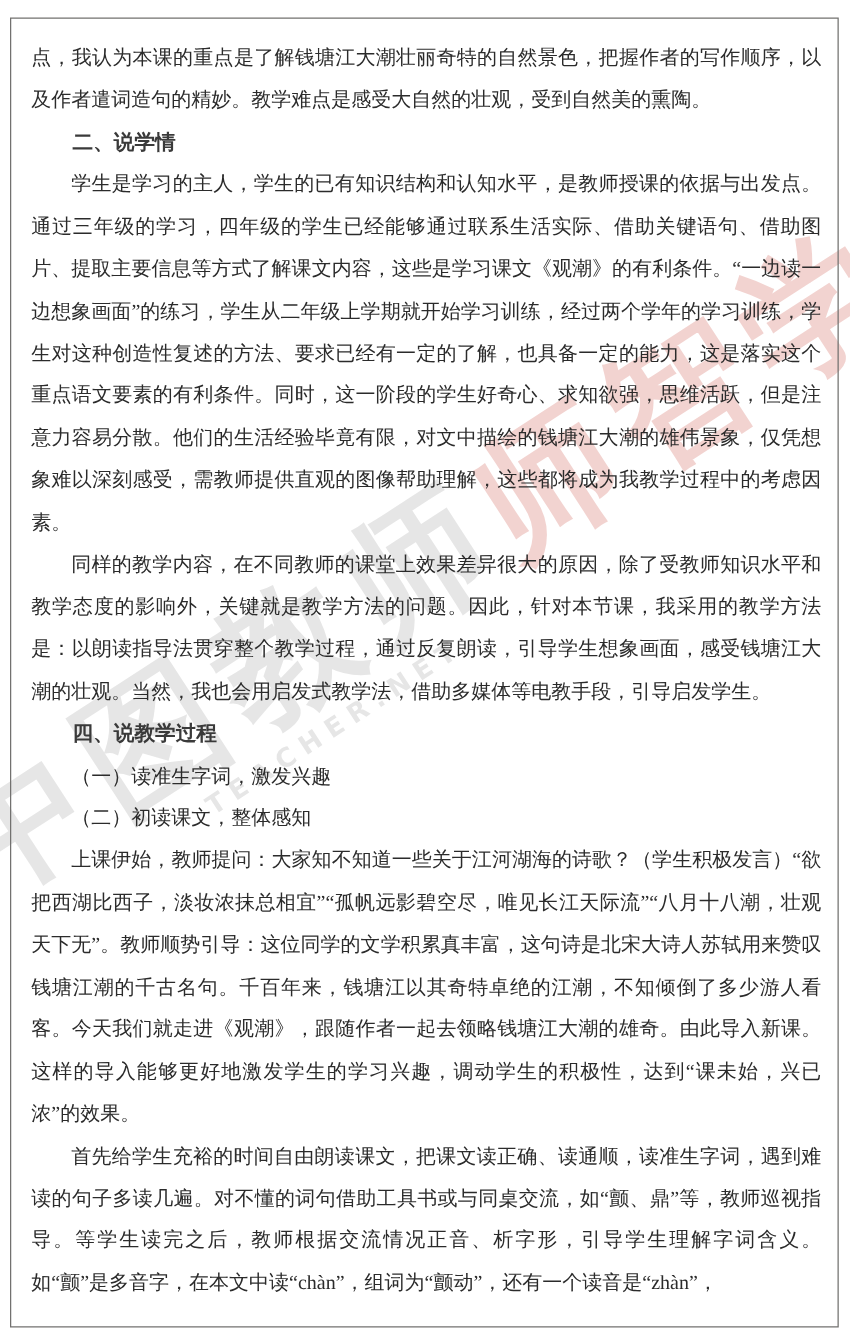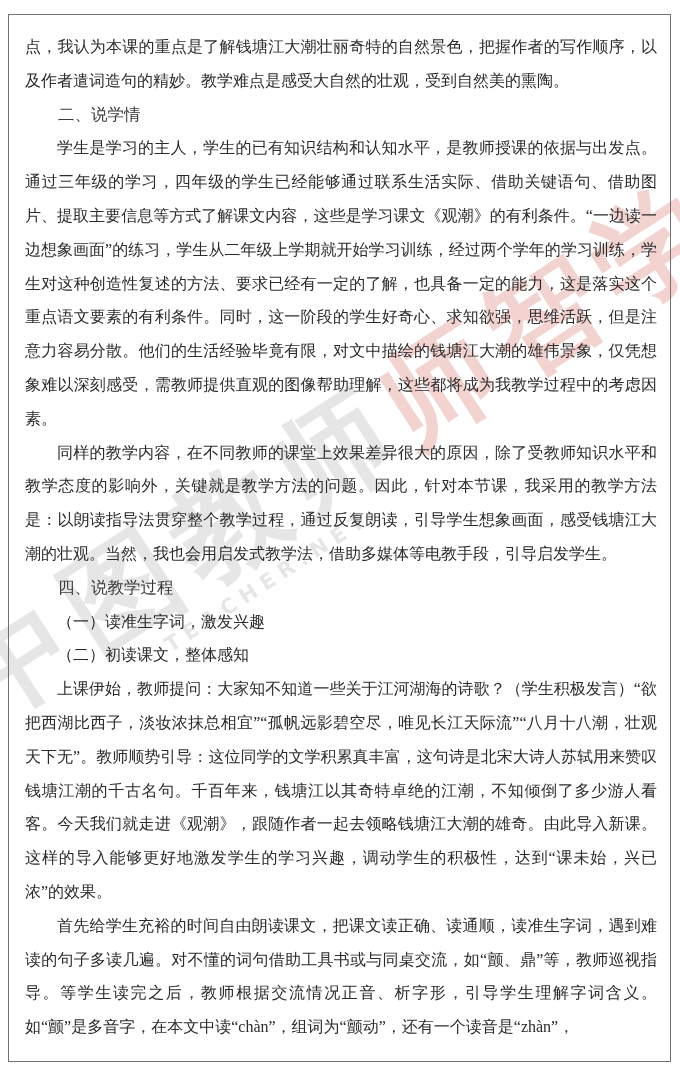--- a/index.html
+++ b/index.html
@@ -69,21 +69,21 @@
   }
   .doc p {
     margin: 0;
     text-indent: 2em;
   }
   .doc p.no-indent { text-indent: 0; }
   .doc h3 {
     margin: 0;
     font-size: 16.5px;
     line-height: 33.8px;
-    font-weight: normal;
+    font-weight: bold;
     font-family: "Liberation Sans", "DejaVu Sans", sans-serif;
     color: #3a3a3a;
     text-indent: 2em;
     text-align: left;
   }
 </style>
 </head>
 <body>
 
 <div class="watermark" aria-hidden="true">

